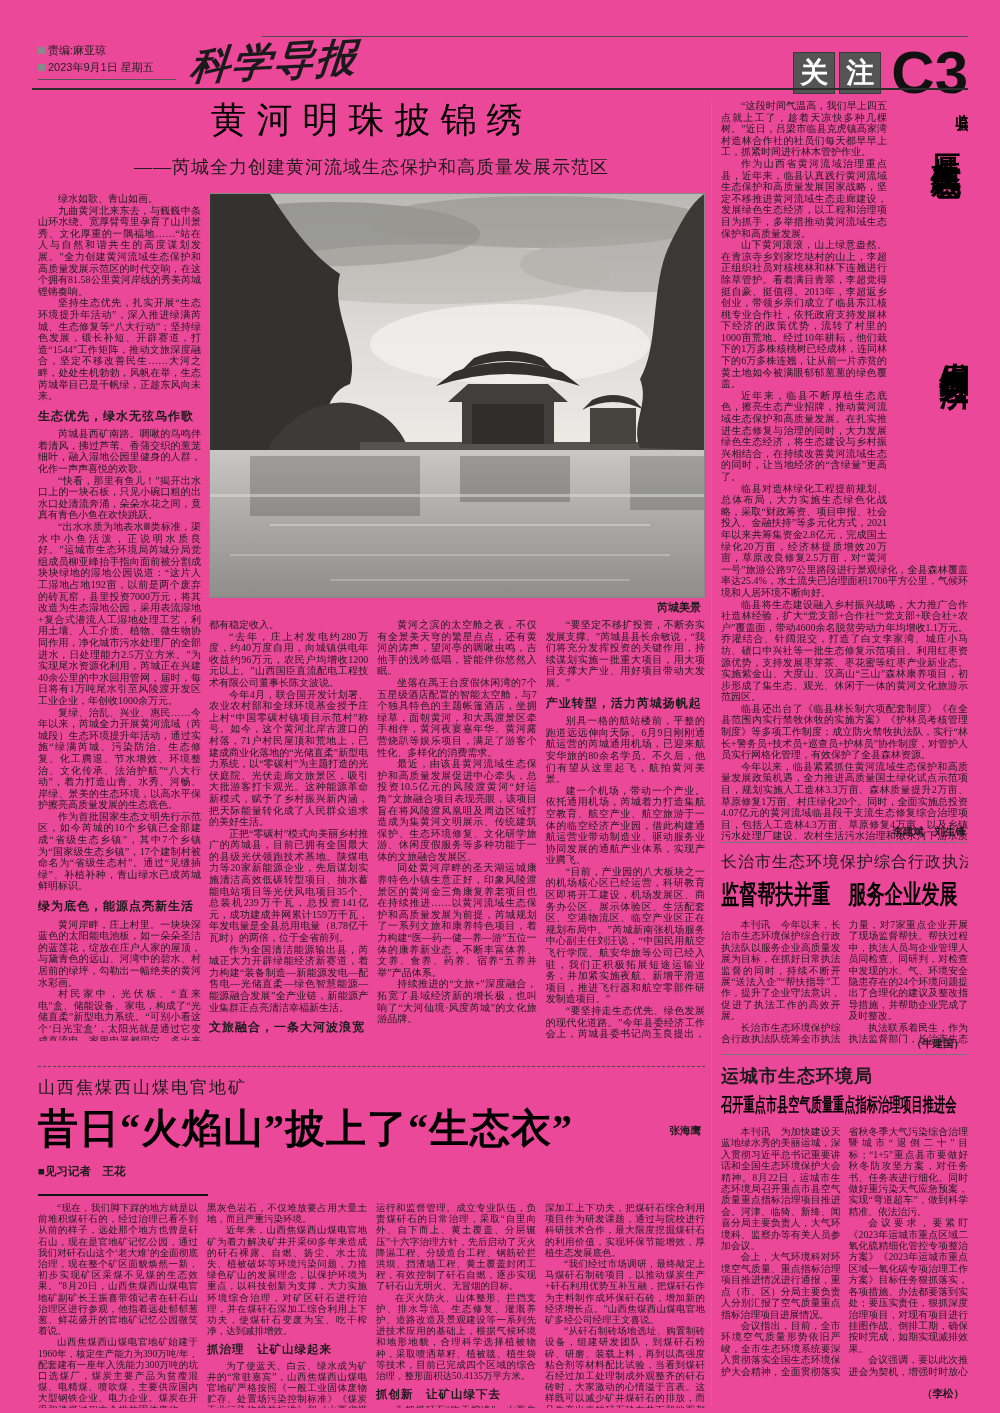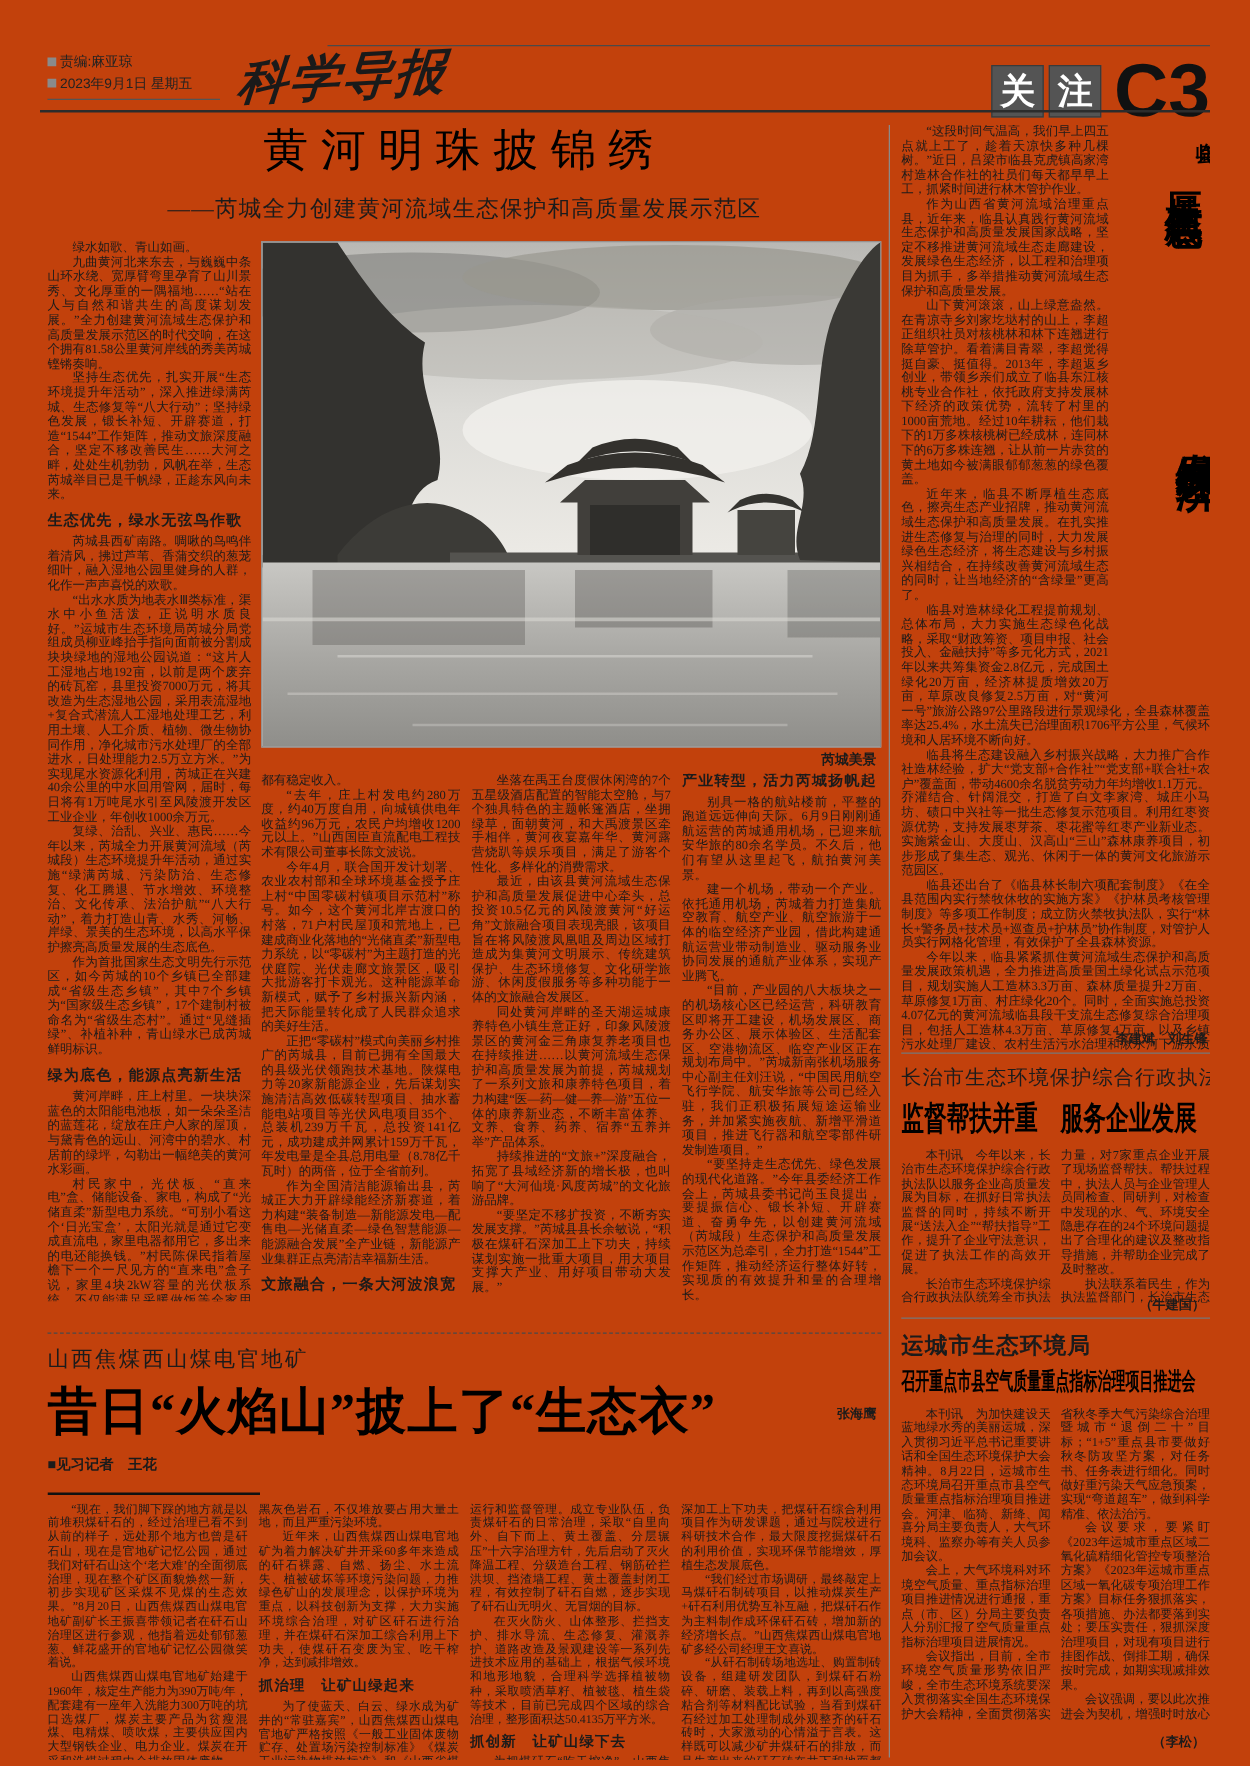--- a/index.html
+++ b/index.html
@@ -1,16 +1,16 @@
 <!DOCTYPE html>
 <html><head>
 <meta charset="utf-8">
 <style>
   html,body{margin:0;padding:0;background:#e9e8e4;}
-  #page{position:relative;width:1000px;height:1413px;background:#c2410c;color:#1b1b1b;
+  #page{position:relative;width:1000px;height:1413px;background:#ec4899;color:#1b1b1b;
         font-family:"Liberation Serif",serif;overflow:hidden;}
   
   #header{position:absolute;top:28px;left:32px;right:32px;height:58px;}
   #top-rule{position:absolute;top:8px;left:230px;right:0;height:1px;background:#4a4a4a;}
   #header-rule{position:absolute;top:88px;left:32px;right:32px;height:2px;background:#2c2c2c;}
   #ed-block{position:absolute;left:6px;top:14px;width:138px;font-size:11px;line-height:17px;
             border-bottom:1px solid #555;padding-bottom:3px;font-family:"Liberation Sans",sans-serif;color:#222;}
   #ed-block .sq{display:inline-block;width:7px;height:7px;background:#8a8a8a;margin-right:3px;}
   #masthead{position:absolute;left:158px;top:6px;font-size:40px;font-weight:bold;font-style:italic;
             font-family:"Liberation Serif",serif;transform:rotate(-3deg) skewX(-8deg);letter-spacing:2px;color:#1a1a1a;}
@@ -96,20 +96,21 @@
   <div id="main-article">
     <div id="main-headline">黄河明珠披锦绣</div>
     <div id="main-subtitle">——芮城全力创建黄河流域生态保护和高质量发展示范区</div>
     <div id="main-body">
       <div id="left-col">
           <p>绿水如歌、青山如画。</p>
           <p>九曲黄河北来东去，与巍巍中条山环水绕、宽厚臂弯里孕育了山川景秀、文化厚重的一隅福地……“站在人与自然和谐共生的高度谋划发展。”全力创建黄河流域生态保护和高质量发展示范区的时代交响，在这个拥有81.58公里黄河岸线的秀美芮城铿锵奏响。</p>
           <p>坚持生态优先，扎实开展“生态环境提升年活动”，深入推进绿满芮城、生态修复等“八大行动”；坚持绿色发展，锻长补短、开辟赛道，打造“1544”工作矩阵，推动文旅深度融合，坚定不移改善民生……大河之畔，处处生机勃勃，风帆在举，生态芮城举目已是千帆绿，正趁东风向未来。</p>
           <p class="h">生态优先，绿水无弦鸟作歌</p>
           <p>芮城县西矿南路。啁啾的鸟鸣伴着清风，拂过芦苇、香蒲交织的葱茏细叶，融入湿地公园里健身的人群，化作一声声喜悦的欢歌。</p>
+          <p>“快看，那里有鱼儿！”揭开出水口上的一块石板，只见小碗口粗的出水口处清流奔涌，朵朵水花之间，竟真有青色小鱼在欢快跳跃。</p>
           <p>“出水水质为地表水Ⅲ类标准，渠水中小鱼活泼，正说明水质良好。”运城市生态环境局芮城分局党组成员柳亚峰抬手指向面前被分割成块块绿地的湿地公园说道：“这片人工湿地占地192亩，以前是两个废弃的砖瓦窑，县里投资7000万元，将其改造为生态湿地公园，采用表流湿地+复合式潜流人工湿地处理工艺，利用土壤、人工介质、植物、微生物协同作用，净化城市污水处理厂的全部进水，日处理能力2.5万立方米。”为实现尾水资源化利用，芮城正在兴建40余公里的中水回用管网，届时，每日将有1万吨尾水引至风陵渡开发区工业企业，年创收1000余万元。</p>
           <p>复绿、治乱、兴业、惠民……今年以来，芮城全力开展黄河流域（芮城段）生态环境提升年活动，通过实施“绿满芮城、污染防治、生态修复、化工腾退、节水增效、环境整治、文化传承、法治护航”“八大行动”，着力打造山青、水秀、河畅、岸绿、景美的生态环境，以高水平保护擦亮高质量发展的生态底色。</p>
           <p>作为首批国家生态文明先行示范区，如今芮城的10个乡镇已全部建成“省级生态乡镇”，其中7个乡镇为“国家级生态乡镇”，17个建制村被命名为“省级生态村”。通过“见缝插绿”、补植补种，青山绿水已成芮城鲜明标识。</p>
           <p class="h">绿为底色，能源点亮新生活</p>
           <p>黄河岸畔，庄上村里。一块块深蓝色的太阳能电池板，如一朵朵圣洁的蓝莲花，绽放在庄户人家的屋顶，与黛青色的远山、河湾中的碧水、村居前的绿坪，勾勒出一幅绝美的黄河水彩画。</p>
           <p>村民家中，光伏板、“直来电”盒、储能设备、家电，构成了“光储直柔”新型电力系统。“可别小看这个‘日光宝盒’，太阳光就是通过它变成直流电，家里电器都用它，多出来的电还能换钱。”村民陈保民指着屋檐下一个一尺见方的“直来电”盒子说，家里4块2kW容量的光伏板系统，不仅能满足采暖做饭等全家用电，余电出售，6年即可回本，以后每年</p>
         </div>
       <div id="right-zone">
         <div id="photo-wrap">
           <svg width="494" height="403" viewBox="0 0 494 403" xmlns="http://www.w3.org/2000/svg">
@@ -162,25 +163,26 @@
           </svg>
         </div>
         <div id="photo-caption">芮城美景</div>
         <div id="main-cols">
             <p class="cont">都有稳定收入。</p>
             <p>“去年，庄上村发电约280万度，约40万度自用，向城镇供电年收益约96万元，农民户均增收1200元以上。”山西国臣直流配电工程技术有限公司董事长陈文波说。</p>
             <p>今年4月，联合国开发计划署、农业农村部和全球环境基金授予庄上村“中国零碳村镇项目示范村”称号。如今，这个黄河北岸古渡口的村落，71户村民屋顶和荒地上，已建成商业化落地的“光储直柔”新型电力系统，以“零碳村”为主题打造的光伏庭院、光伏走廊文旅景区，吸引大批游客打卡观光。这种能源革命新模式，赋予了乡村振兴新内涵，把天际能量转化成了人民群众追求的美好生活。</p>
             <p>正把“零碳村”模式向美丽乡村推广的芮城县，目前已拥有全国最大的县级光伏领跑技术基地。陕煤电力等20家新能源企业，先后谋划实施清洁高效低碳转型项目、抽水蓄能电站项目等光伏风电项目35个、总装机239万千瓦，总投资141亿元，成功建成并网累计159万千瓦，年发电量是全县总用电量（8.78亿千瓦时）的两倍，位于全省前列。</p>
             <p>作为全国清洁能源输出县，芮城正大力开辟绿能经济新赛道，着力构建“装备制造—新能源发电—配售电—光储直柔—绿色智慧能源—能源融合发展”全产业链，新能源产业集群正点亮清洁幸福新生活。</p>
             <p class="h">文旅融合，一条大河波浪宽</p>
+            <p>黄河之滨的太空舱之夜，不仅有全景美天穹的繁星点点，还有黄河的涛声，望河亭的啁啾虫鸣，吉他手的浅吟低唱，皆能伴你悠然入眠。</p>
             <p>坐落在禹王台度假休闲湾的7个五星级酒店配置的智能太空舱，与7个独具特色的主题帐篷酒店，坐拥绿草，面朝黄河，和大禹渡景区牵手相伴，黄河夜宴嘉年华、黄河露营烧趴等娱乐项目，满足了游客个性化、多样化的消费需求。</p>
             <p>最近，由该县黄河流域生态保护和高质量发展促进中心牵头，总投资10.5亿元的风陵渡黄河“好运角”文旅融合项目表现亮眼，该项目旨在将风陵渡凤凰咀及周边区域打造成为集黄河文明展示、传统建筑保护、生态环境修复、文化研学旅游、休闲度假服务等多种功能于一体的文旅融合发展区。</p>
             <p>同处黄河岸畔的圣天湖运城康养特色小镇生意正好，印象风陵渡景区的黄河金三角康复养老项目也在持续推进……以黄河流域生态保护和高质量发展为前提，芮城规划了一系列文旅和康养特色项目，着力构建“医—药—健—养—游”五位一体的康养新业态，不断丰富体养、文养、食养、药养、宿养“五养并举”产品体系。</p>
             <p>持续推进的“文旅+”深度融合，拓宽了县域经济新的增长极，也叫响了“大河仙境·风度芮城”的文化旅游品牌。</p>
-            <p>“要坚定不移扩投资，不断夯实发展支撑。”芮城县县长余敏说，“积极在煤矸石深加工上下功夫，持续谋划实施一批重大项目，用大项目支撑大产业、用好项目带动大发展。”</p>
+            <p>“要坚定不移扩投资，不断夯实发展支撑。”芮城县县长余敏说，“我们将充分发挥投资的关键作用，持续谋划实施一批重大项目，用大项目支撑大产业、用好项目带动大发展。”</p>
             <p class="h">产业转型，活力芮城扬帆起</p>
             <p>别具一格的航站楼前，平整的跑道远远伸向天际。6月9日刚刚通航运营的芮城通用机场，已迎来航安华旅的80余名学员。不久后，他们有望从这里起飞，航拍黄河美景。</p>
             <p>建一个机场，带动一个产业。依托通用机场，芮城着力打造集航空教育、航空产业、航空旅游于一体的临空经济产业园，借此构建通航运营业带动制造业、驱动服务业协同发展的通航产业体系，实现产业腾飞。</p>
             <p>“目前，产业园的八大板块之一的机场核心区已经运营，科研教育区即将开工建设，机场发展区、商务办公区、展示体验区、生活配套区、空港物流区、临空产业区正在规划布局中。”芮城新南张机场服务中心副主任刘汪说，“中国民用航空飞行学院、航安华旅等公司已经入驻，我们正积极拓展短途运输业务，并加紧实施夜航、新增平滑道项目，推进飞行器和航空零部件研发制造项目。”</p>
             <p>“要坚持走生态优先、绿色发展的现代化道路。”今年县委经济工作会上，芮城县委书记尚玉良提出，要提振信心、锻长补短、开辟赛道、奋勇争先，以创建黄河流域（芮城段）生态保护和高质量发展示范区为总牵引，全力打造“1544”工作矩阵，推动经济运行整体好转，实现质的有效提升和量的合理增长。</p>
           </div>
       </div>
     </div>
     <div id="main-byline" class="abs-byline" style="position:absolute;right:4px;top:1028px;">张海鹰</div>
   </div>

